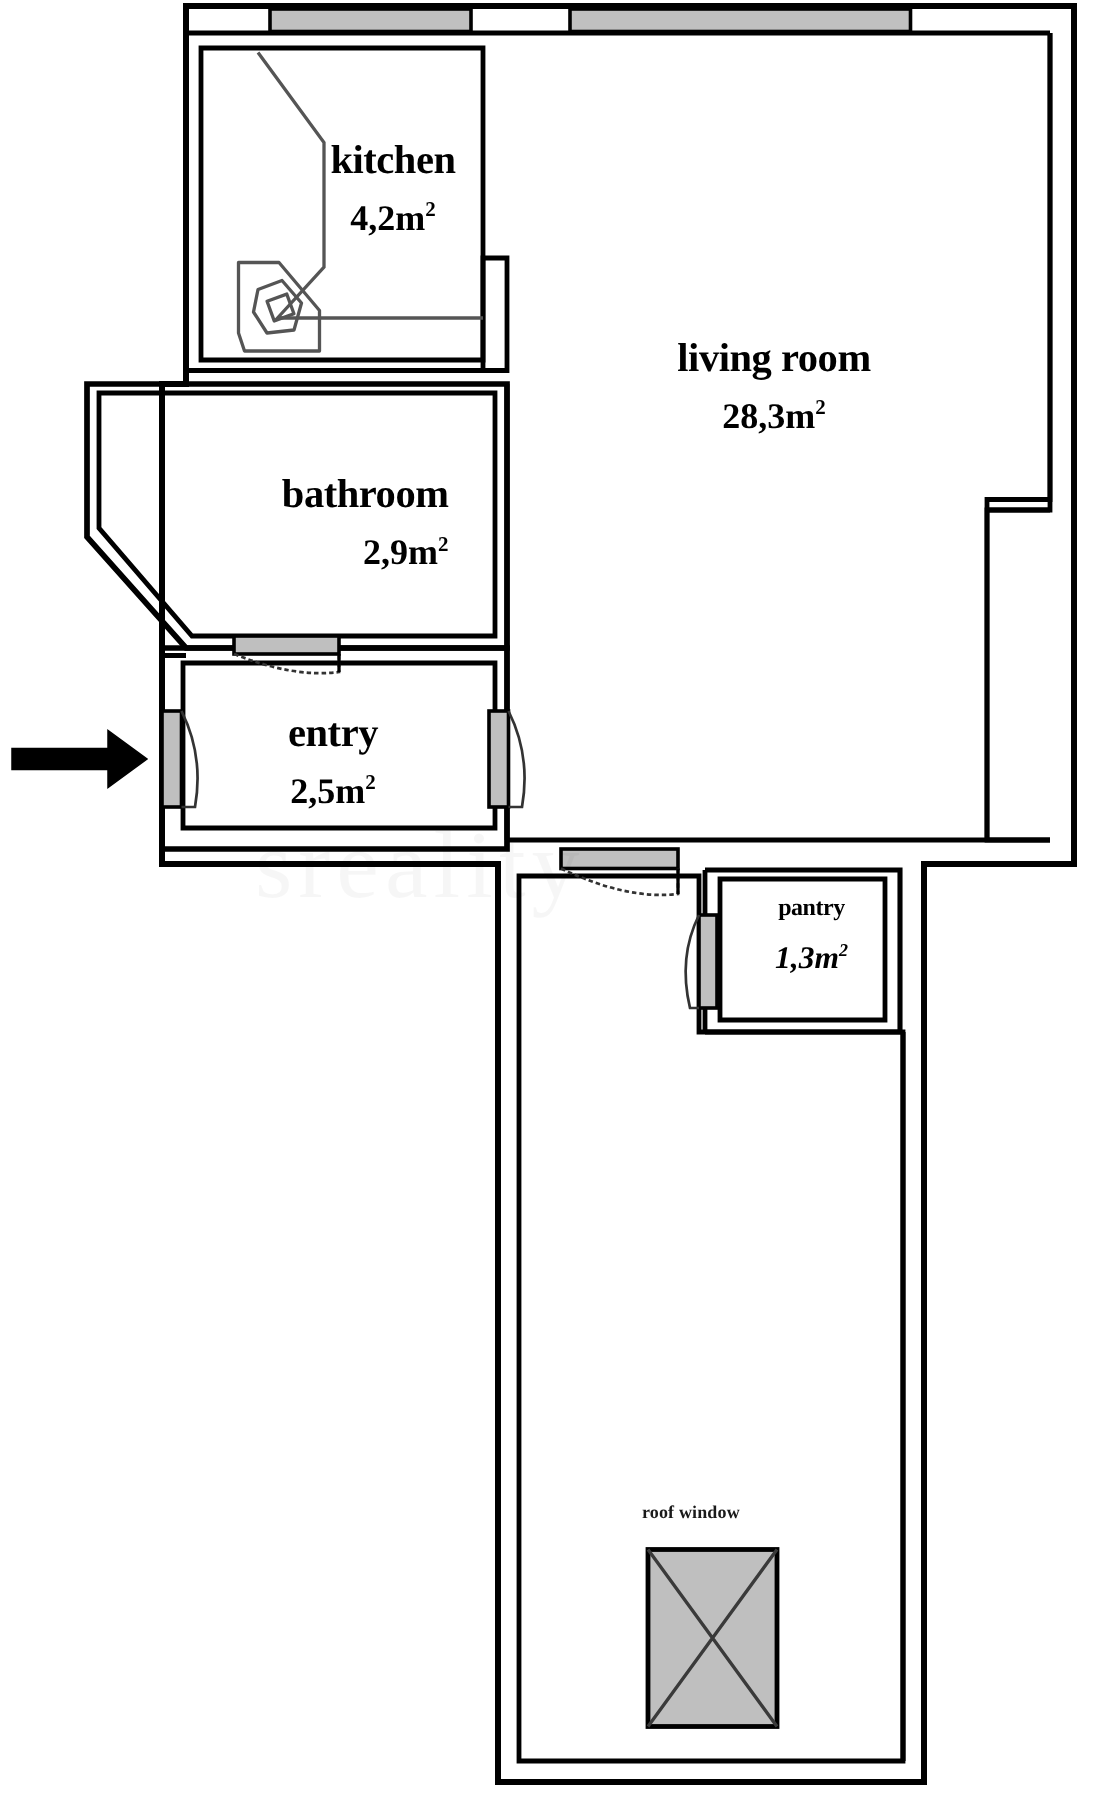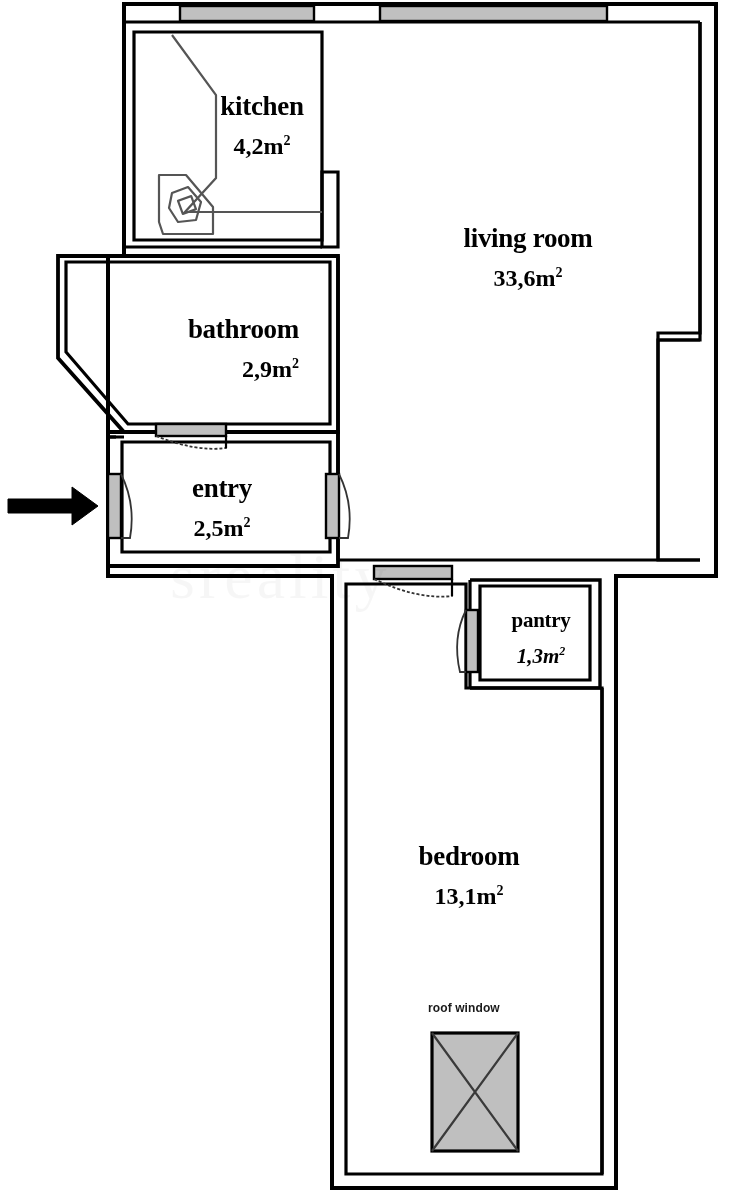--- a/index.html
+++ b/index.html
@@ -48,27 +48,27 @@
     font-family: "Liberation Serif", serif;
     font-weight: bold;
     font-size: 24px;
     margin-top: 13px;
   }
   .room-label .rl-area sup {
     font-size: 14px;
     vertical-align: super;
     line-height: 0;
   }
-  .room-label.small .rl-name { font-size: 21px; margin-top: 12px; }
+  .room-label.small .rl-name { font-size: 16px; }
   .room-label.small .rl-area { font-size: 21px; font-style: italic; }
   .room-label.small .rl-area sup { font-size: 12px; }
 
   .annot-label {
     position: absolute;
-    font-family: Liberation Sans, sans-serif;
+    font-family: Liberation Serif, serif;
     font-weight: bold;
     font-size: 12px;
     color: #1a1a1a;
     letter-spacing: 0.1px;
     white-space: nowrap;
     user-select: none;
   }
   .watermark {
     position: absolute;
     font-family: "Liberation Serif", serif;
@@ -225,40 +225,36 @@
 
   </svg>
 
   <div class="watermark" style="left:170px; top:500px;margin-top:40px;">sreality</div>
 
   <div class="room-label" style="left:162px; top:92px; width:200px;">
     <span class="rl-name">kitchen</span>
     <span class="rl-area"><span>4,2</span><span>m</span><sup>2</sup></span>
   </div>
 
-  <div class="room-label" style="left:408px; top:224px; width:240px;">
+  <div class="room-label" style="left:396px; top:224px; width:240px;">
     <span class="rl-name">living room</span>
-    <span class="rl-area"><span>33,6</span><span>m</span><sup>2</sup></span>
+    <span class="rl-area"><span>28,3</span><span>m</span><sup>2</sup></span>
   </div>
 
   <div class="room-label" style="left:99px; top:315px; width:200px;text-align:right;">
     <span class="rl-name">bathroom</span>
     <span class="rl-area"><span>2,9</span><span>m</span><sup>2</sup></span>
   </div>
 
   <div class="room-label" style="left:122px; top:474px; width:200px;">
     <span class="rl-name">entry</span>
     <span class="rl-area"><span>2,5</span><span>m</span><sup>2</sup></span>
   </div>
 
   <div class="room-label small" style="left:476px; top:597px; width:130px;">
     <span class="rl-name">pantry</span>
     <span class="rl-area"><span>1,3</span><span>m</span><sup>2</sup></span>
   </div>
 
-  <div class="room-label" style="left:349px; top:842px; width:240px;">
-    <span class="rl-name">bedroom</span>
-    <span class="rl-area"><span>13,1</span><span>m</span><sup>2</sup></span>
-  </div>
 
   <div class="annot-label" style="left:428px; top:1001px;">roof window</div>
 
 </div>
 
 </body></html>

